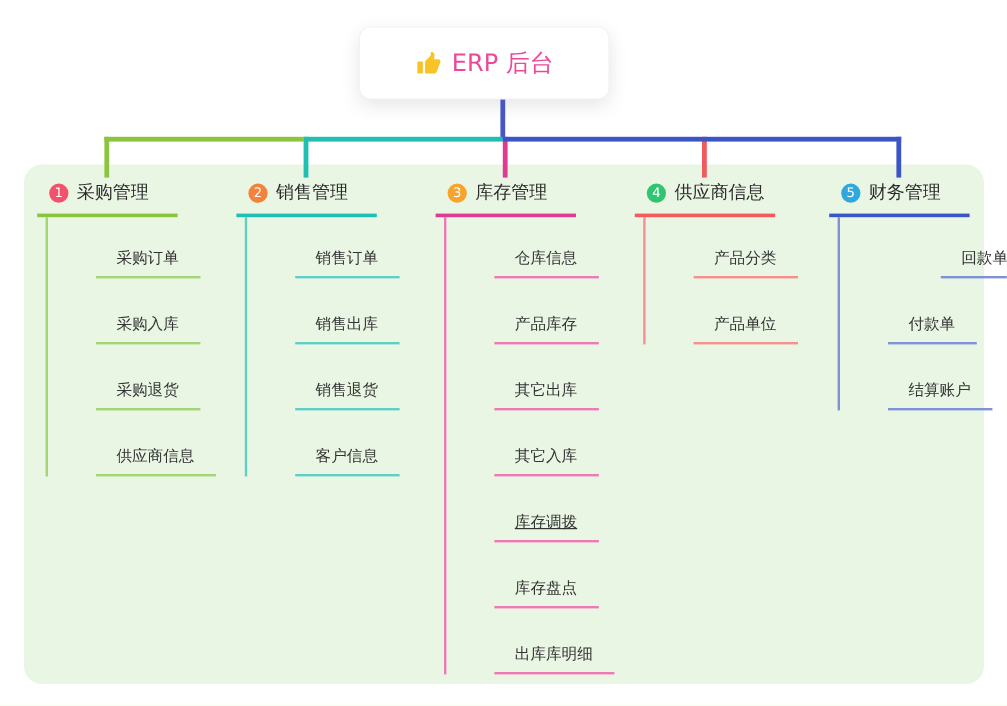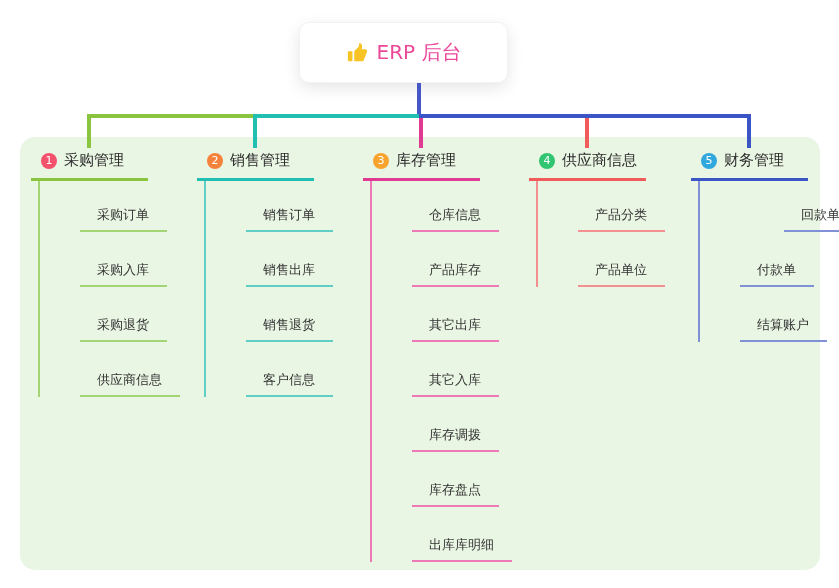--- a/index.html
+++ b/index.html
@@ -120,21 +120,21 @@
         <li>
           <span class="leaf" style="border-bottom-color: rgb(238, 121, 183);">产品库存</span>
         </li>
         <li>
           <span class="leaf" style="border-bottom-color: rgb(238, 121, 183);">其它出库</span>
         </li>
         <li>
           <span class="leaf" style="border-bottom-color: rgb(238, 121, 183);">其它入库</span>
         </li>
         <li>
-          <span class="leaf" style="border-bottom-color: rgb(238, 121, 183);">库存调拨</span>
+          <span class="leaf" style="border-bottom-color: rgb(238, 121, 183); text-decoration: underline;">库存调拨</span>
         </li>
         <li>
           <span class="leaf" style="border-bottom-color: rgb(238, 121, 183);">库存盘点</span>
         </li>
         <li>
           <span class="leaf" style="border-bottom-color: rgb(238, 121, 183);">出库库明细</span>
         </li>
       </ul>
     </div>
     <div class="branch" style="left: 529px;">

